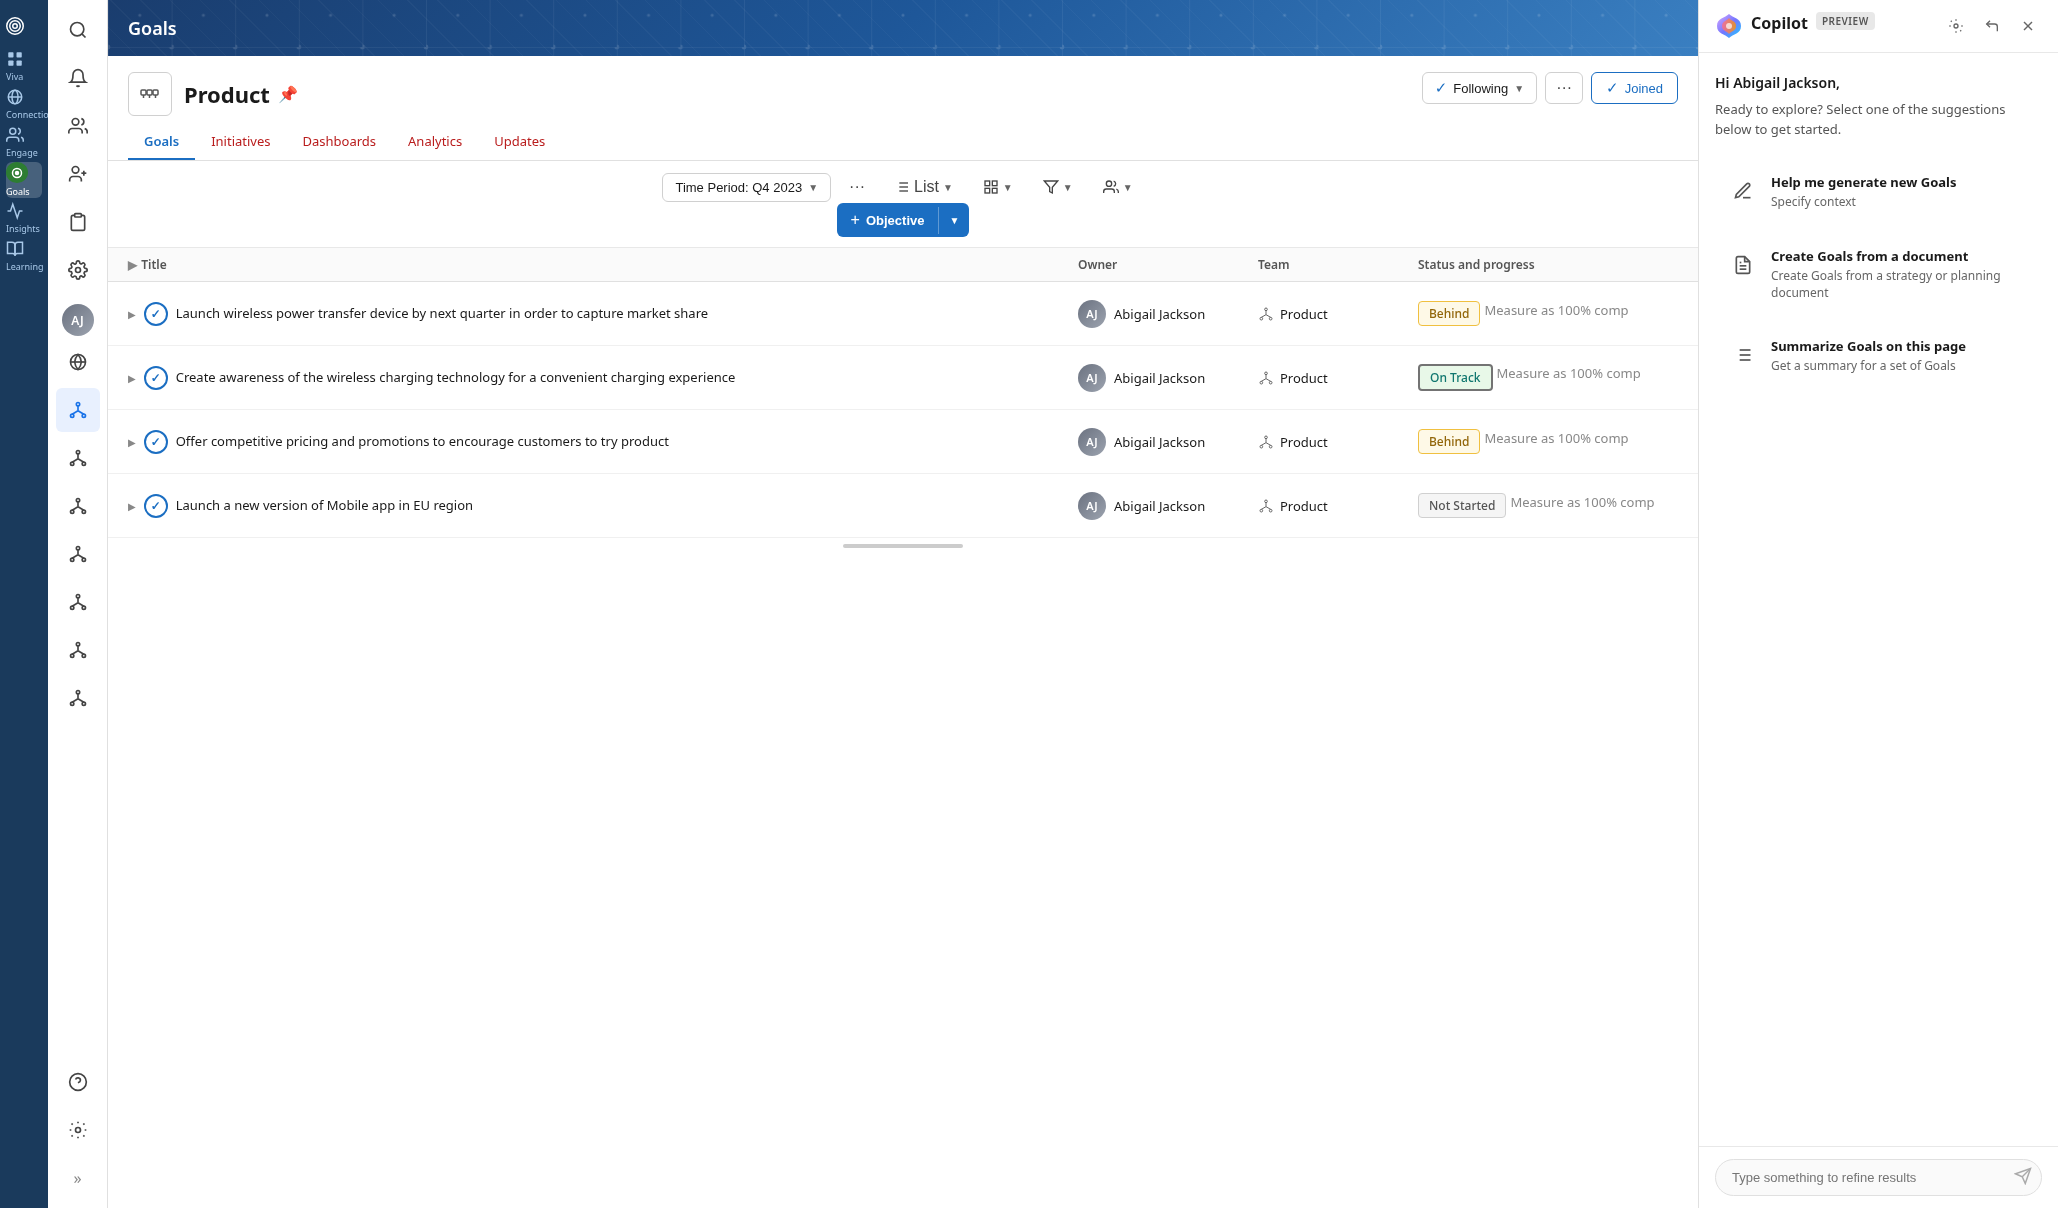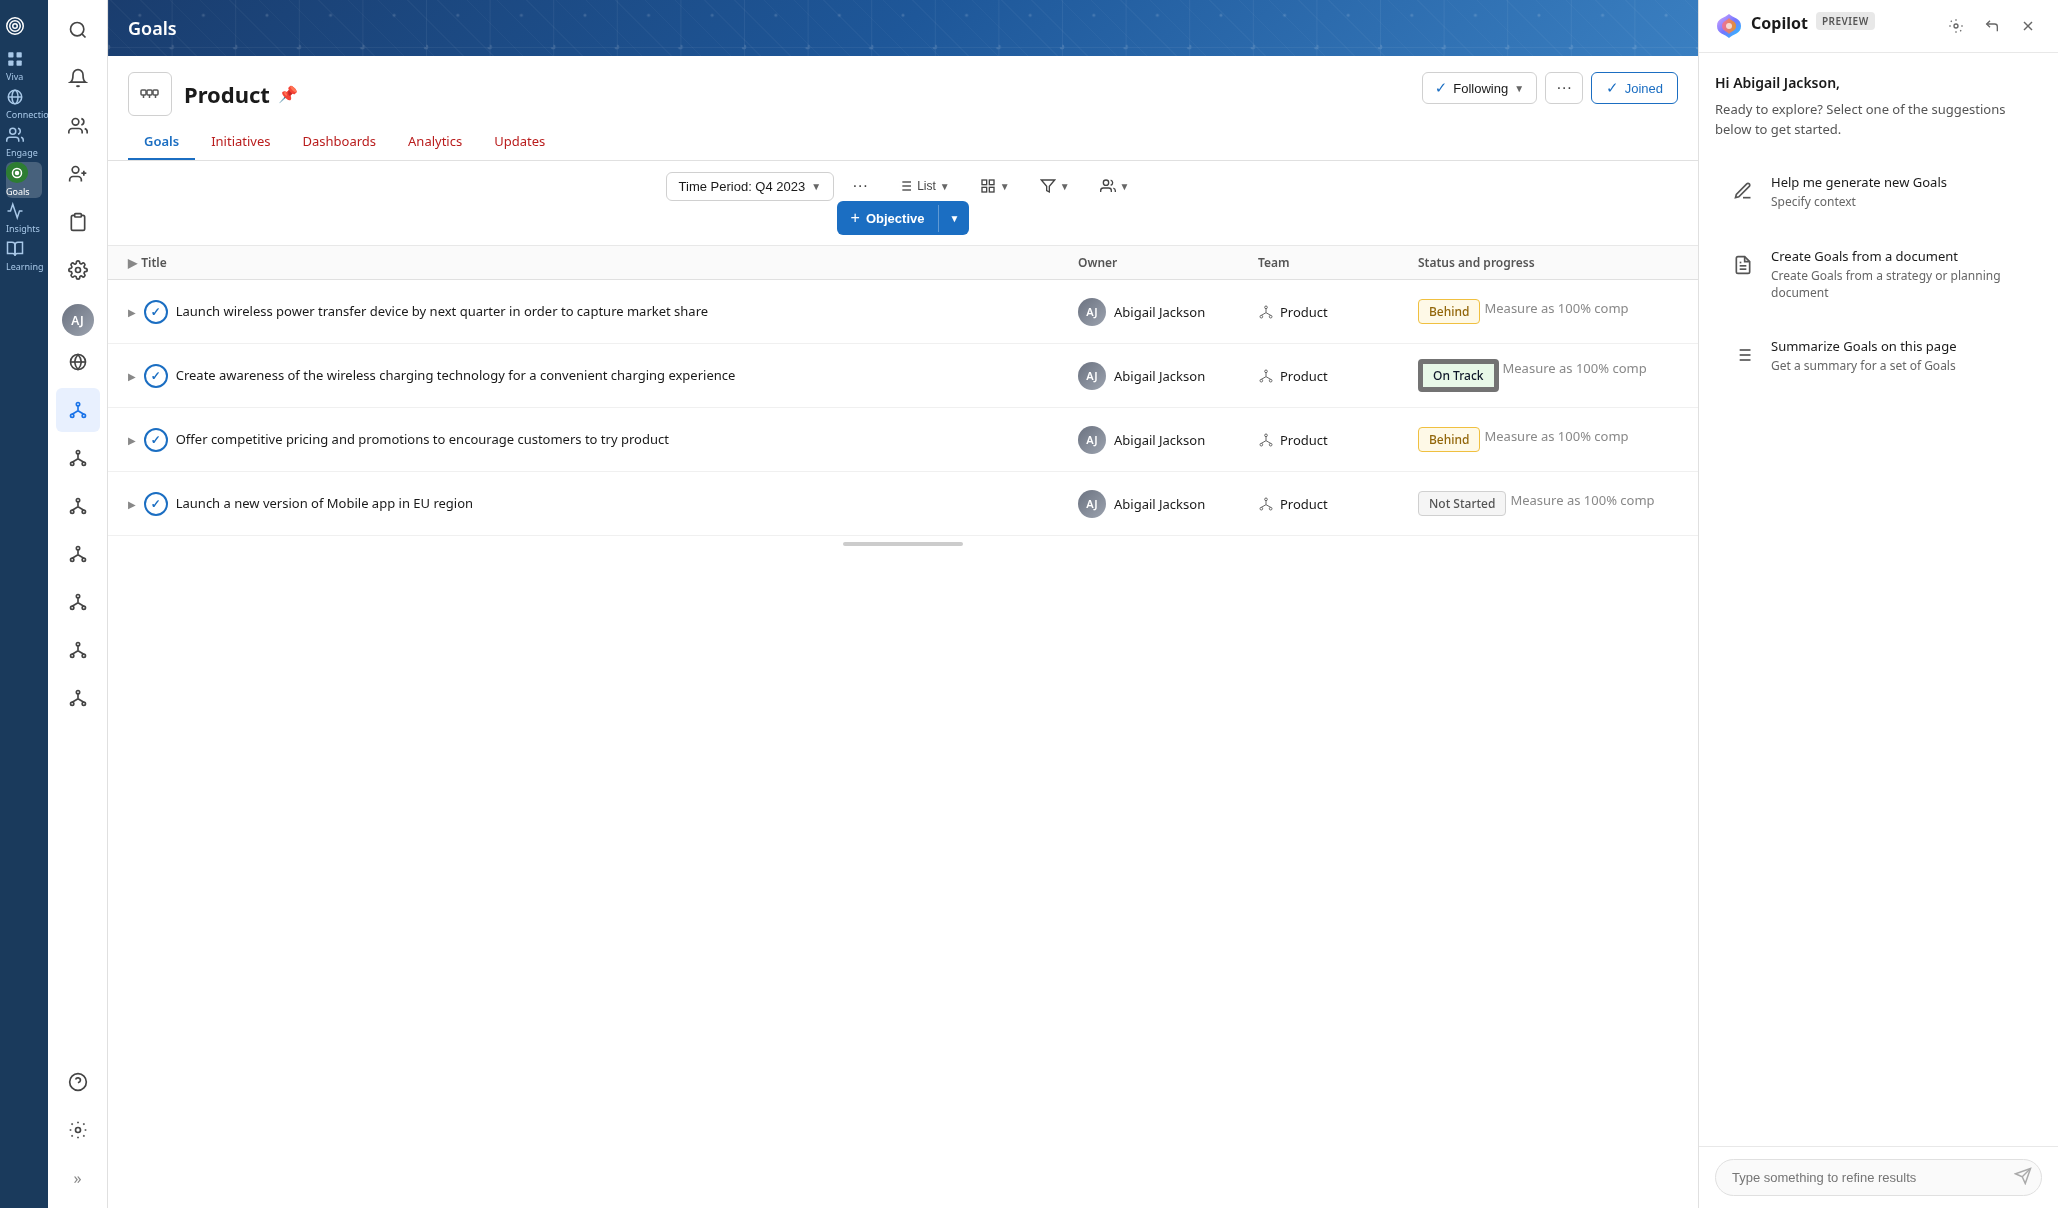--- a/index.html
+++ b/index.html
@@ -359,21 +359,21 @@
     }
     .status-badge {
       display: inline-block;
       padding: 3px 10px;
       border-radius: 4px;
       font-size: 12px;
       font-weight: 500;
       width: fit-content;
     }
     .status-badge.behind { background: #fef9e7; color: #92660a; border: 1px solid #f0c040; }
-    .status-badge.on-track { background: #e8f8e8; color: #0f172a; border: 5px solid #737373; }
+    .status-badge.on-track { background: #e8f8e8; color: #0f766e; border: 2px solid #737373; }
     .status-badge.not-started { background: #f5f5f5; color: #555; border: 1px solid #d0d0d0; }
     .measure-text { font-size: 13px; color: #888; }
 
     
     .copilot-panel {
       width: 360px;
       background: #fff;
       border-left: 1px solid #e0e0e0;
       display: flex;
       flex-direction: column;
@@ -458,21 +458,21 @@
       display: flex;
       align-items: center;
       justify-content: center;
       flex-shrink: 0;
       color: #555;
       margin-top: 2px;
     }
     .suggestion-content {}
     .suggestion-title {
       font-size: 13px;
-      font-weight: 400;
+      font-weight: 700;
       color: #1a1a1a;
       margin-bottom: 3px;
     }
     .suggestion-desc {
       font-size: 12px;
       color: #666;
       line-height: 1.4;
     }
 
     .copilot-footer {
@@ -801,21 +801,21 @@
         <button class="btn-dots" style="border:none;background:transparent;">···</button>
         <button class="btn-view">
           <svg viewBox="0 0 24 24" fill="none" stroke="currentColor" stroke-width="2" width="16" height="16">
               <line x1="8" y1="6" x2="21" y2="6"></line>
               <line x1="8" y1="12" x2="21" y2="12"></line>
               <line x1="8" y1="18" x2="21" y2="18"></line>
               <line x1="3" y1="6" x2="3.01" y2="6"></line>
               <line x1="3" y1="12" x2="3.01" y2="12"></line>
               <line x1="3" y1="18" x2="3.01" y2="18"></line>
             </svg>
-          <span style="font-size:12px;">List</span>
+          <span style="font-size:16px;">List</span>
           <span style="font-size:10px;color:#666;">▼</span>
         </button>
         <button class="btn-view">
           <svg viewBox="0 0 24 24" fill="none" stroke="currentColor" stroke-width="2" width="16" height="16">
               <rect x="3" y="3" width="7" height="7"></rect>
               <rect x="14" y="3" width="7" height="7"></rect>
               <rect x="3" y="14" width="7" height="7"></rect>
               <rect x="14" y="14" width="7" height="7"></rect>
             </svg>
           <span style="font-size:10px;color:#666;">▼</span>

